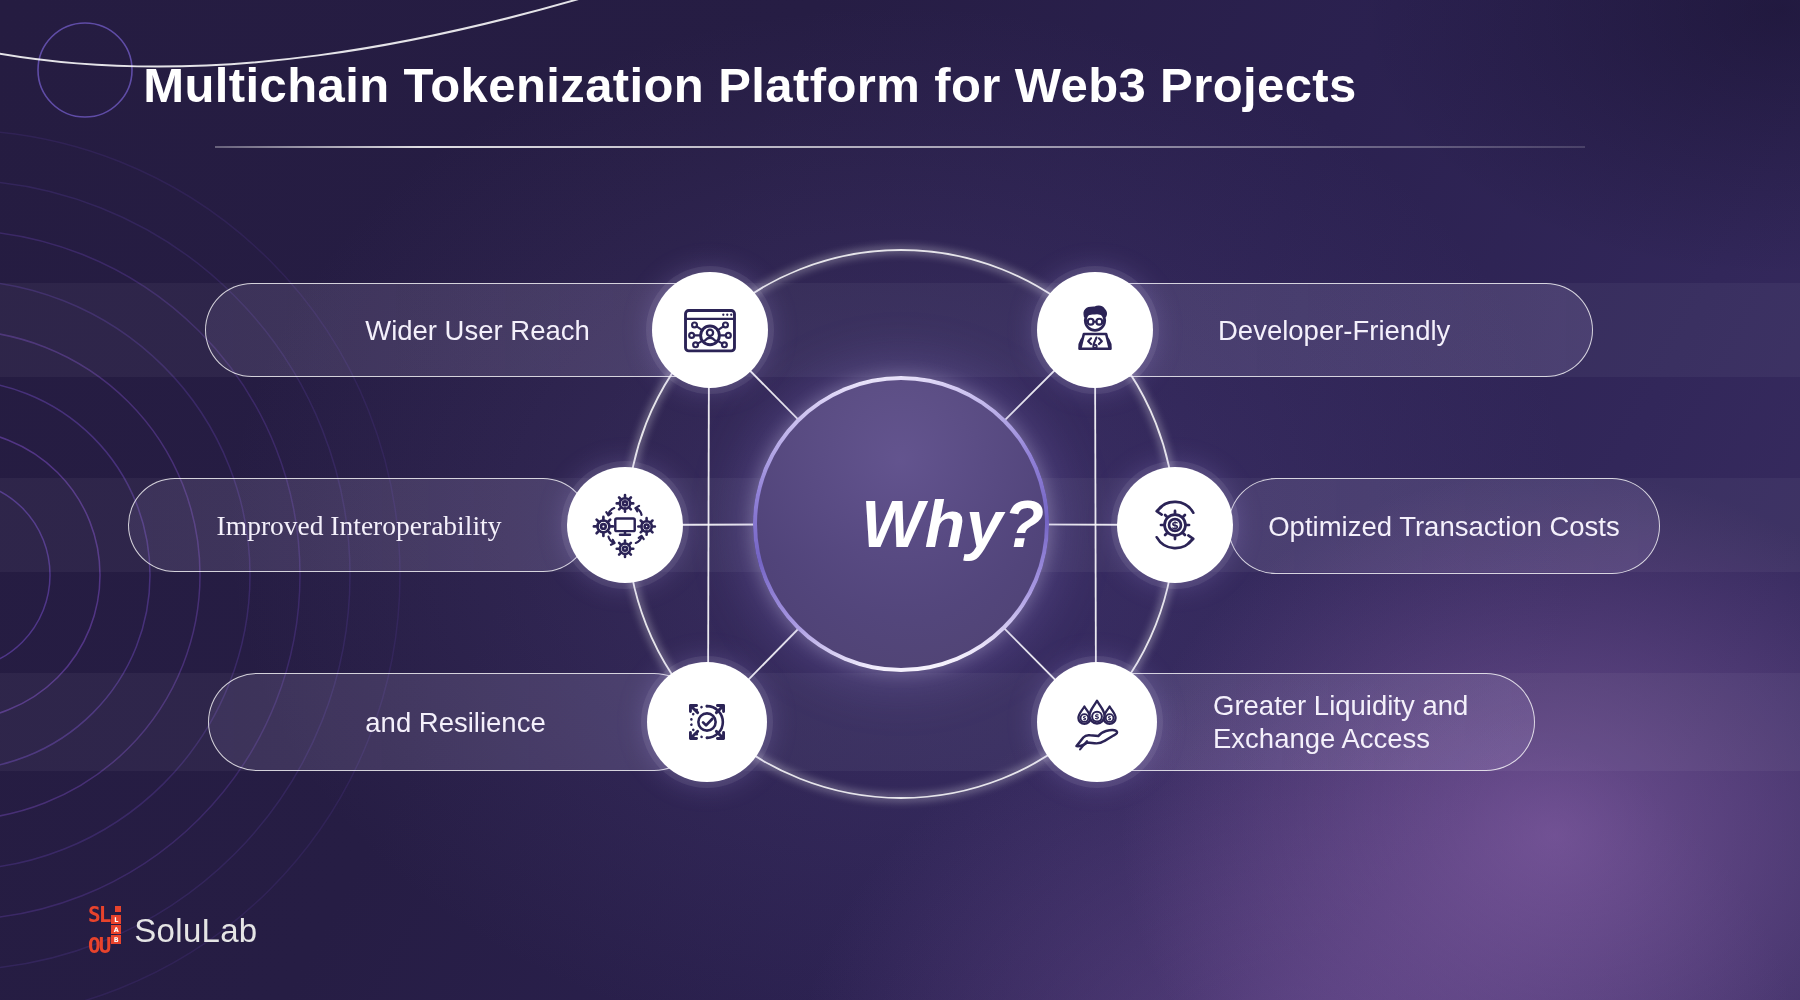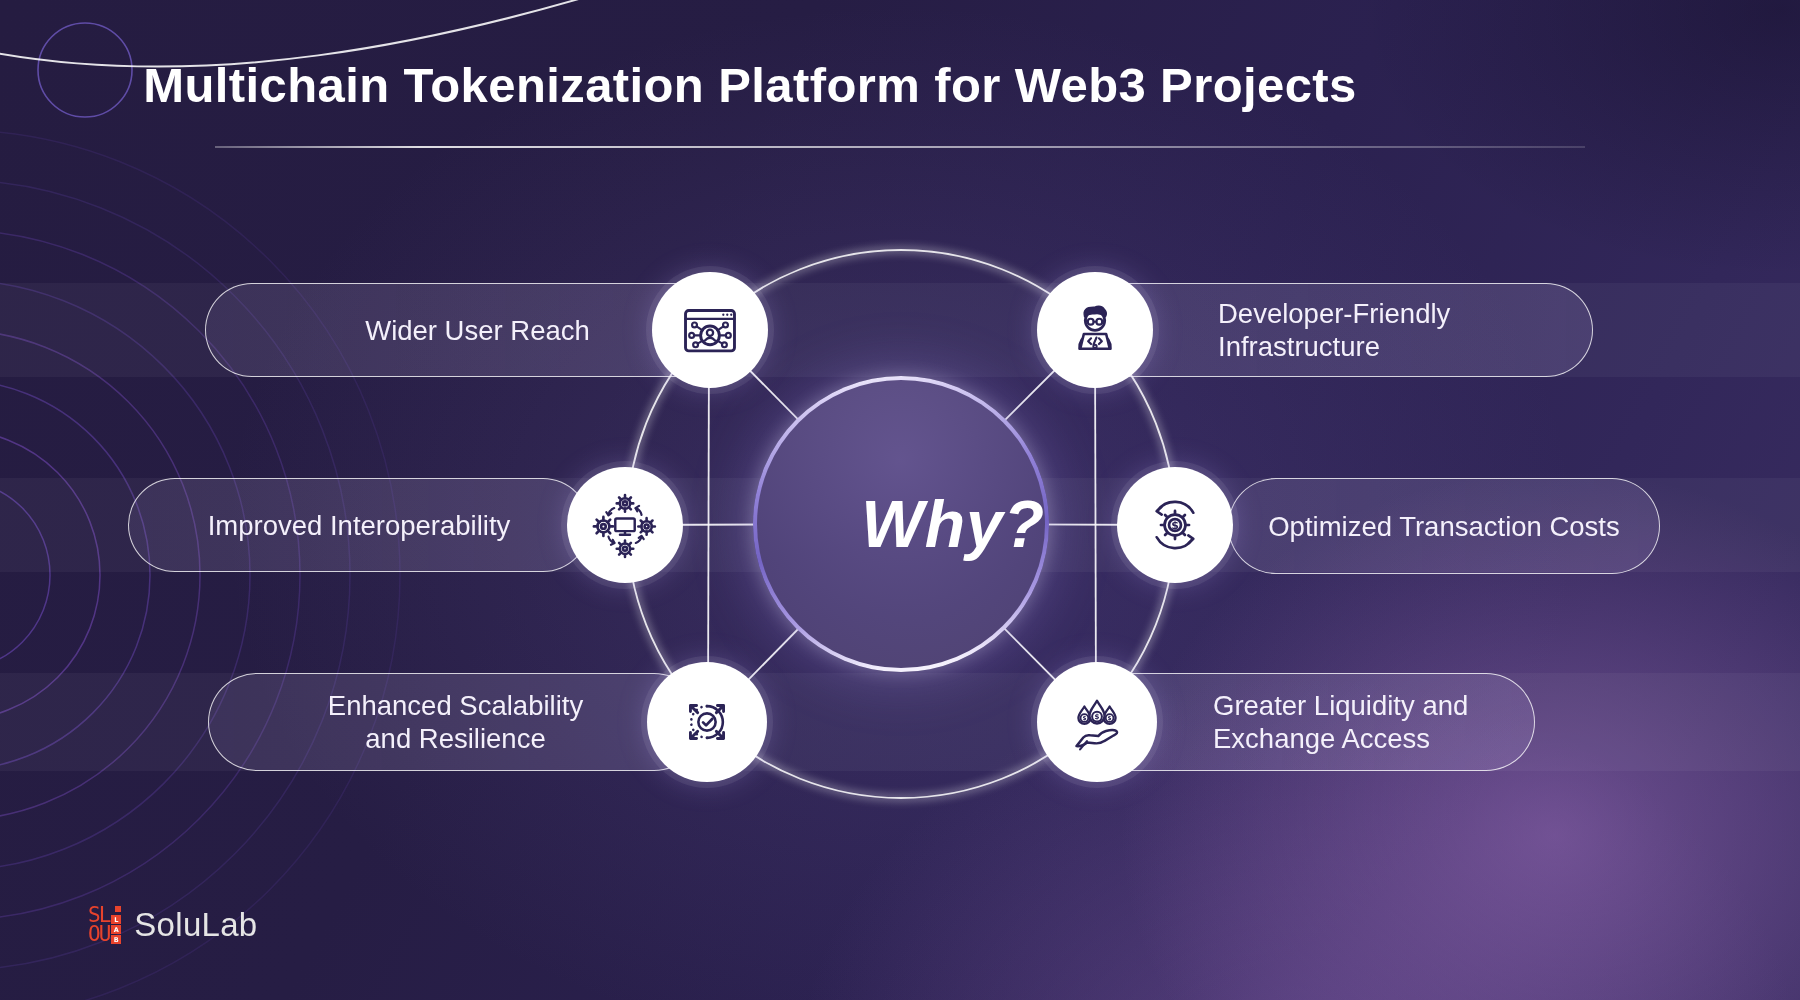--- a/index.html
+++ b/index.html
@@ -36,21 +36,21 @@
     position:absolute;box-sizing:border-box;
     border:1.6px solid rgba(255,255,255,0.78);
     border-radius:60px;
     background:linear-gradient(90deg,rgba(205,186,242,0.09),rgba(205,186,242,0.13));
     display:flex;flex-direction:column;justify-content:center;
     color:#f4f0fb;font-size:27.5px;line-height:33px;text-align:center;
   }
   .pill .line{display:block;}
   .pill.align-left{text-align:left;}
   #pill-wider   {left:205px; top:283px; width:545px; height:94px;}
-  #pill-interop {left:128px; top:478px; width:462px; height:94px;}
+  #pill-interop {left:128px; top:478px; width:462px; height:94px;font-family:Liberation Serif, serif;}
   #pill-scal    {left:208px; top:673px; width:495px; height:98px;}
   #pill-dev     {left:1075px;top:283px; width:518px; height:94px; padding-left:142px;}
   #pill-cost    {left:1228px;top:478px; width:432px; height:96px;}
   #pill-liq     {left:1075px;top:673px; width:460px; height:98px; padding-left:137px;}
 
   .icon-circle{
     position:absolute;border-radius:50%;background:#ffffff;
     display:flex;align-items:center;justify-content:center;
     box-shadow:0 0 0 6px rgba(255,255,255,0.07), 0 0 30px rgba(190,170,255,0.30);
   }
@@ -75,22 +75,22 @@
     width:100%;height:100%;border-radius:50%;
     background:radial-gradient(circle at 50% 28%, rgba(97,82,140,0.97), rgba(80,67,120,0.97) 62%, rgba(72,59,108,0.97));
     display:flex;align-items:center;justify-content:flex-end;font-style:italic;
   }
   .why-label{font-size:66px;font-weight:bold;color:#ffffff;letter-spacing:1px;}
 
   .logo{position:absolute;left:88px;top:906px;display:flex;align-items:center;gap:13px;}
   .logo-mark{display:flex;gap:2px;}
   .mark-rows{
     display:flex;flex-direction:column;
-    font-family:"DejaVu Sans Mono",monospace;font-weight:normal;
-    font-size:21px;line-height:19px;color:#e8432c;letter-spacing:-2px;
+    font-family:"DejaVu Sans Mono",monospace;font-weight:bold;
+    font-size:21px;line-height:19px;color:#e8432c;letter-spacing:-2px;gap:12px;
   }
   .mark-col{display:flex;flex-direction:column;gap:1px;align-items:center;}
   .mark-dot{width:6px;height:6px;background:#e8432c;align-self:flex-end;margin-bottom:2px;}
   .mark-cell{
     width:10px;height:9px;background:#e8432c;color:#ffffff;
     font-size:6.5px;font-weight:bold;display:flex;align-items:center;justify-content:center;
     font-family:"DejaVu Sans",sans-serif;
   }
   .logo-text{font-size:33px;font-weight:500;color:#e5e5e5;letter-spacing:.3px;}
 </style>
@@ -150,26 +150,24 @@
 
 <div class="pill" id="pill-wider">
   <span class="line">Wider User Reach</span>
   <span class="line"></span>
 </div>
 <div class="pill" id="pill-interop">
   <span class="line">Improved Interoperability</span>
   <span class="line"></span>
 </div>
 <div class="pill" id="pill-scal">
-  <span class="line">Enhanced Scalability</span>
   <span class="line">and Resilience</span>
 </div>
 <div class="pill align-left" id="pill-dev">
   <span class="line">Developer-Friendly</span>
-  <span class="line">Infrastructure</span>
 </div>
 <div class="pill" id="pill-cost">
   <span class="line">Optimized Transaction Costs</span>
   <span class="line"></span>
 </div>
 <div class="pill align-left" id="pill-liq">
   <span class="line">Greater Liquidity and</span>
   <span class="line">Exchange Access</span>
 </div>
 

